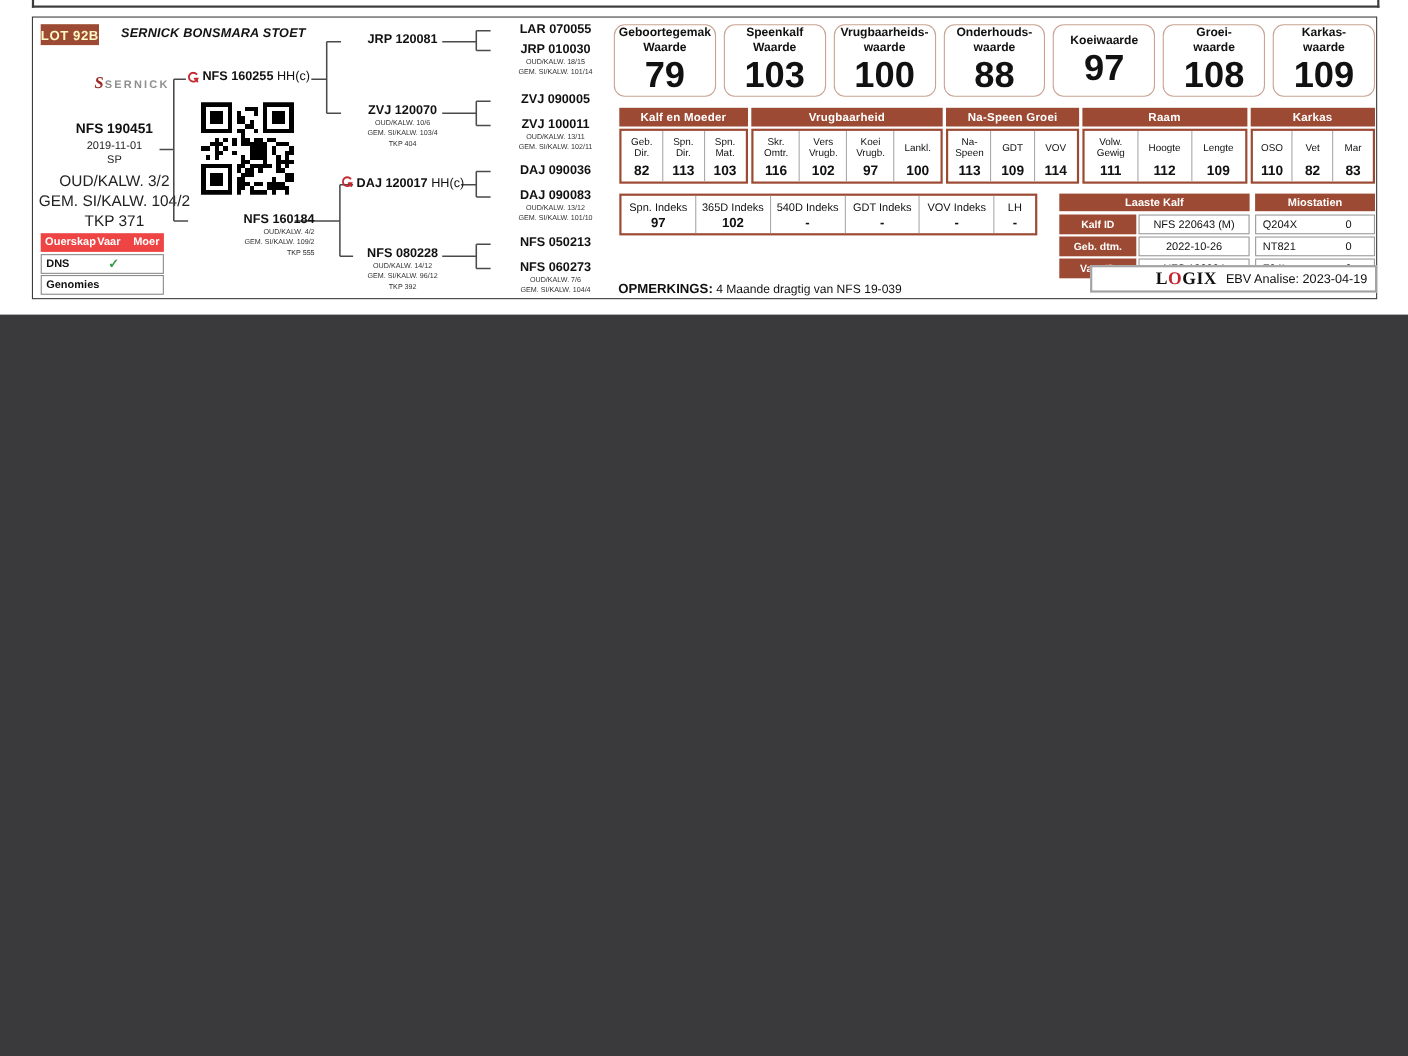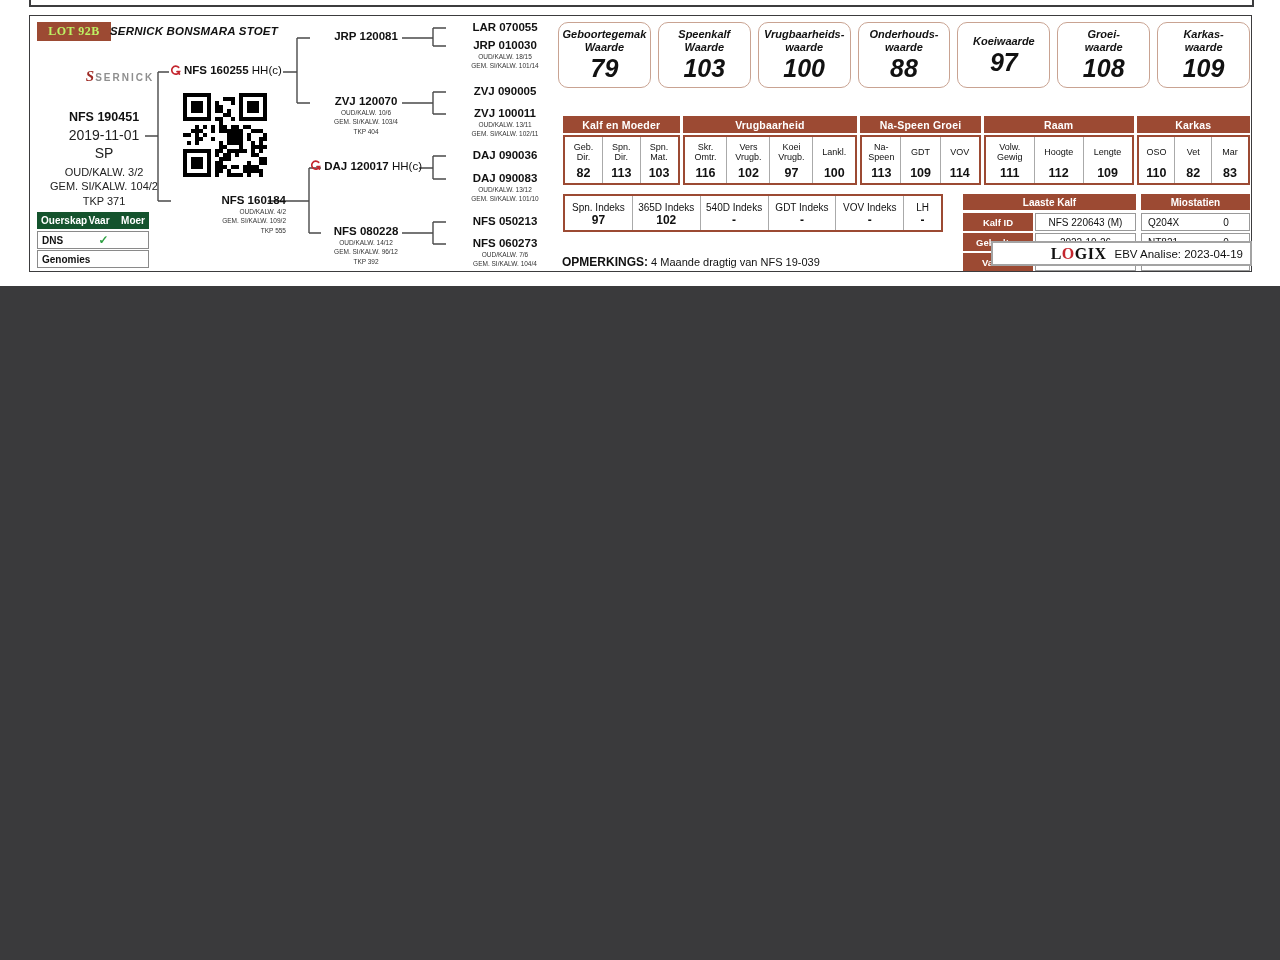--- a/index.html
+++ b/index.html
@@ -15,37 +15,37 @@
   .prev-card-edge {
     position:absolute; left:29px; top:0; width:1225px; height:7px;
     border-left:2px solid #3c3c3e; border-right:2px solid #3c3c3e; border-bottom:2px solid #3c3c3e;
   }
   .card {
     position:absolute; left:29px; top:15px; width:1223px; height:257px;
     border:1.5px solid #3c3c3e; background:#fff;
   }
   
   .lot-box {
-    position:absolute; left:7px; top:6px; width:74px; height:19px;
-    background:#9c4a33; color:#bef264; font-weight:bold; font-size:12px;
-    display:flex; align-items:center; justify-content:center; letter-spacing:.5px;font-family:Liberation Serif, serif;
+    position:absolute; left:7px; top:6px; width:53px; height:19px;
+    background:#9c4a33; color:#fef9c3; font-weight:bold; font-size:12px;
+    display:flex; align-items:center; justify-content:center; letter-spacing:.5px;
   }
   .stud-name { position:absolute; left:80px; top:9px; font-size:11.5px; font-weight:bold; font-style:italic; letter-spacing:.2px; }
   .brand { position:absolute; left:30px; top:51px; width:120px; text-align:center; white-space:nowrap; }
   .brand .s-swirl { font-family:"Liberation Serif", serif; font-style:italic; font-weight:bold; font-size:15px; color:#9e2b25; margin-right:1px; }
   .brand .brand-text { color:#8f8f8f; font-weight:bold; font-size:10px; letter-spacing:2px; }
   .animal-block { position:absolute; left:4px; top:94px; width:140px; text-align:center; }
   .animal-block .aid { font-size:12.5px; font-weight:bold; margin-bottom:3px; }
-  .animal-block .sm { font-size:14px; color:#222; line-height:1.25; }
-  .animal-block .md { font-size:11px; color:#222; line-height:1.3; }
+  .animal-block .sm { font-size:10px; color:#222; line-height:1.25; }
+  .animal-block .md { font-size:14px; color:#222; line-height:1.3; }
   .animal-block .md-group { margin-top:3px; }
   
   .ouerskap { position:absolute; left:7px; top:196px; width:112px; font-size:10px; }
   .ouerskap .hd {
-    background:#14532d; color:#fff; font-weight:bold; height:17px;
+    background:#ef4444; color:#fff; font-weight:bold; height:17px;
     display:flex; align-items:center; padding:0 4px; margin-bottom:2px;
   }
   .ouerskap .hd span:nth-child(1){ flex:1.55; }
   .ouerskap .hd span:nth-child(2){ flex:1; }
   .ouerskap .hd span:nth-child(3){ flex:.85; text-align:right; }
   .ouerskap .row {
     border:1px solid #8a8a8a; height:18px; display:flex; align-items:center;
     padding:0 4px; margin-bottom:1px; background:#fff;
   }
   .ouerskap .row span:nth-child(1){ flex:1.55; font-weight:bold; }
@@ -57,28 +57,28 @@
   .ped-id .sfx { font-weight:normal; }
   .ped-info { font-size:6.5px; line-height:1.45; color:#333; margin-top:1px; }
   .sire-line { position:absolute; left:140px; top:48px; display:flex; align-items:center; gap:3px; }
   .dam-block { position:absolute; left:142px; top:178px; width:114px; text-align:right; }
   .gen3 { position:absolute; left:276px; width:120px; text-align:center; }
   .gen4 { position:absolute; left:414px; width:122px; text-align:center; }
   .merit { display:inline-block; vertical-align:-1px; }
   .ped-lines { position:absolute; left:0; top:0; pointer-events:none; }
   
   .panel { position:absolute; left:528px; top:6px; width:692px; }
-  .ebv-row { display:flex; gap:7px; margin-bottom:28px;font-style:italic; }
+  .ebv-row { display:flex; gap:7px; margin-bottom:10px; }
   .ebv-box {
     flex:1; height:66px; border:1.5px solid #c9a392; border-radius:10px;
     display:flex; flex-direction:column; align-items:center; justify-content:center;
     padding:2px 1px; background:#fff;
   }
   .ebv-box .t { font-size:11px; font-weight:bold; line-height:1.18; text-align:center; }
-  .ebv-box .v { font-size:25px; font-weight:600; line-height:1.05; margin-top:1px; }
+  .ebv-box .v { font-size:33px; font-weight:600; line-height:1.05; margin-top:1px; }
   .trait-row { display:flex; gap:3px; margin-left:5px; }
   .tgroup { display:flex; flex-direction:column; }
   .tgroup .ghead {
     background:#9c4a33; color:#fff; font-weight:bold; font-size:10.5px; height:17px;
     display:flex; align-items:center; justify-content:center; letter-spacing:.2px;
   }
   .tgroup .gbody { border:2px solid #9c4a33; margin-top:2px; display:flex; background:#fff; }
   .tcol { flex:1; display:flex; flex-direction:column; align-items:center; border-left:1px solid #aaa; }
   .tcol:first-child { border-left:none; }
   .tcol .lbl { height:28px; font-size:9px; line-height:1.15; display:flex; flex-direction:column; align-items:center; justify-content:center; text-align:center; padding-top:2px; }

